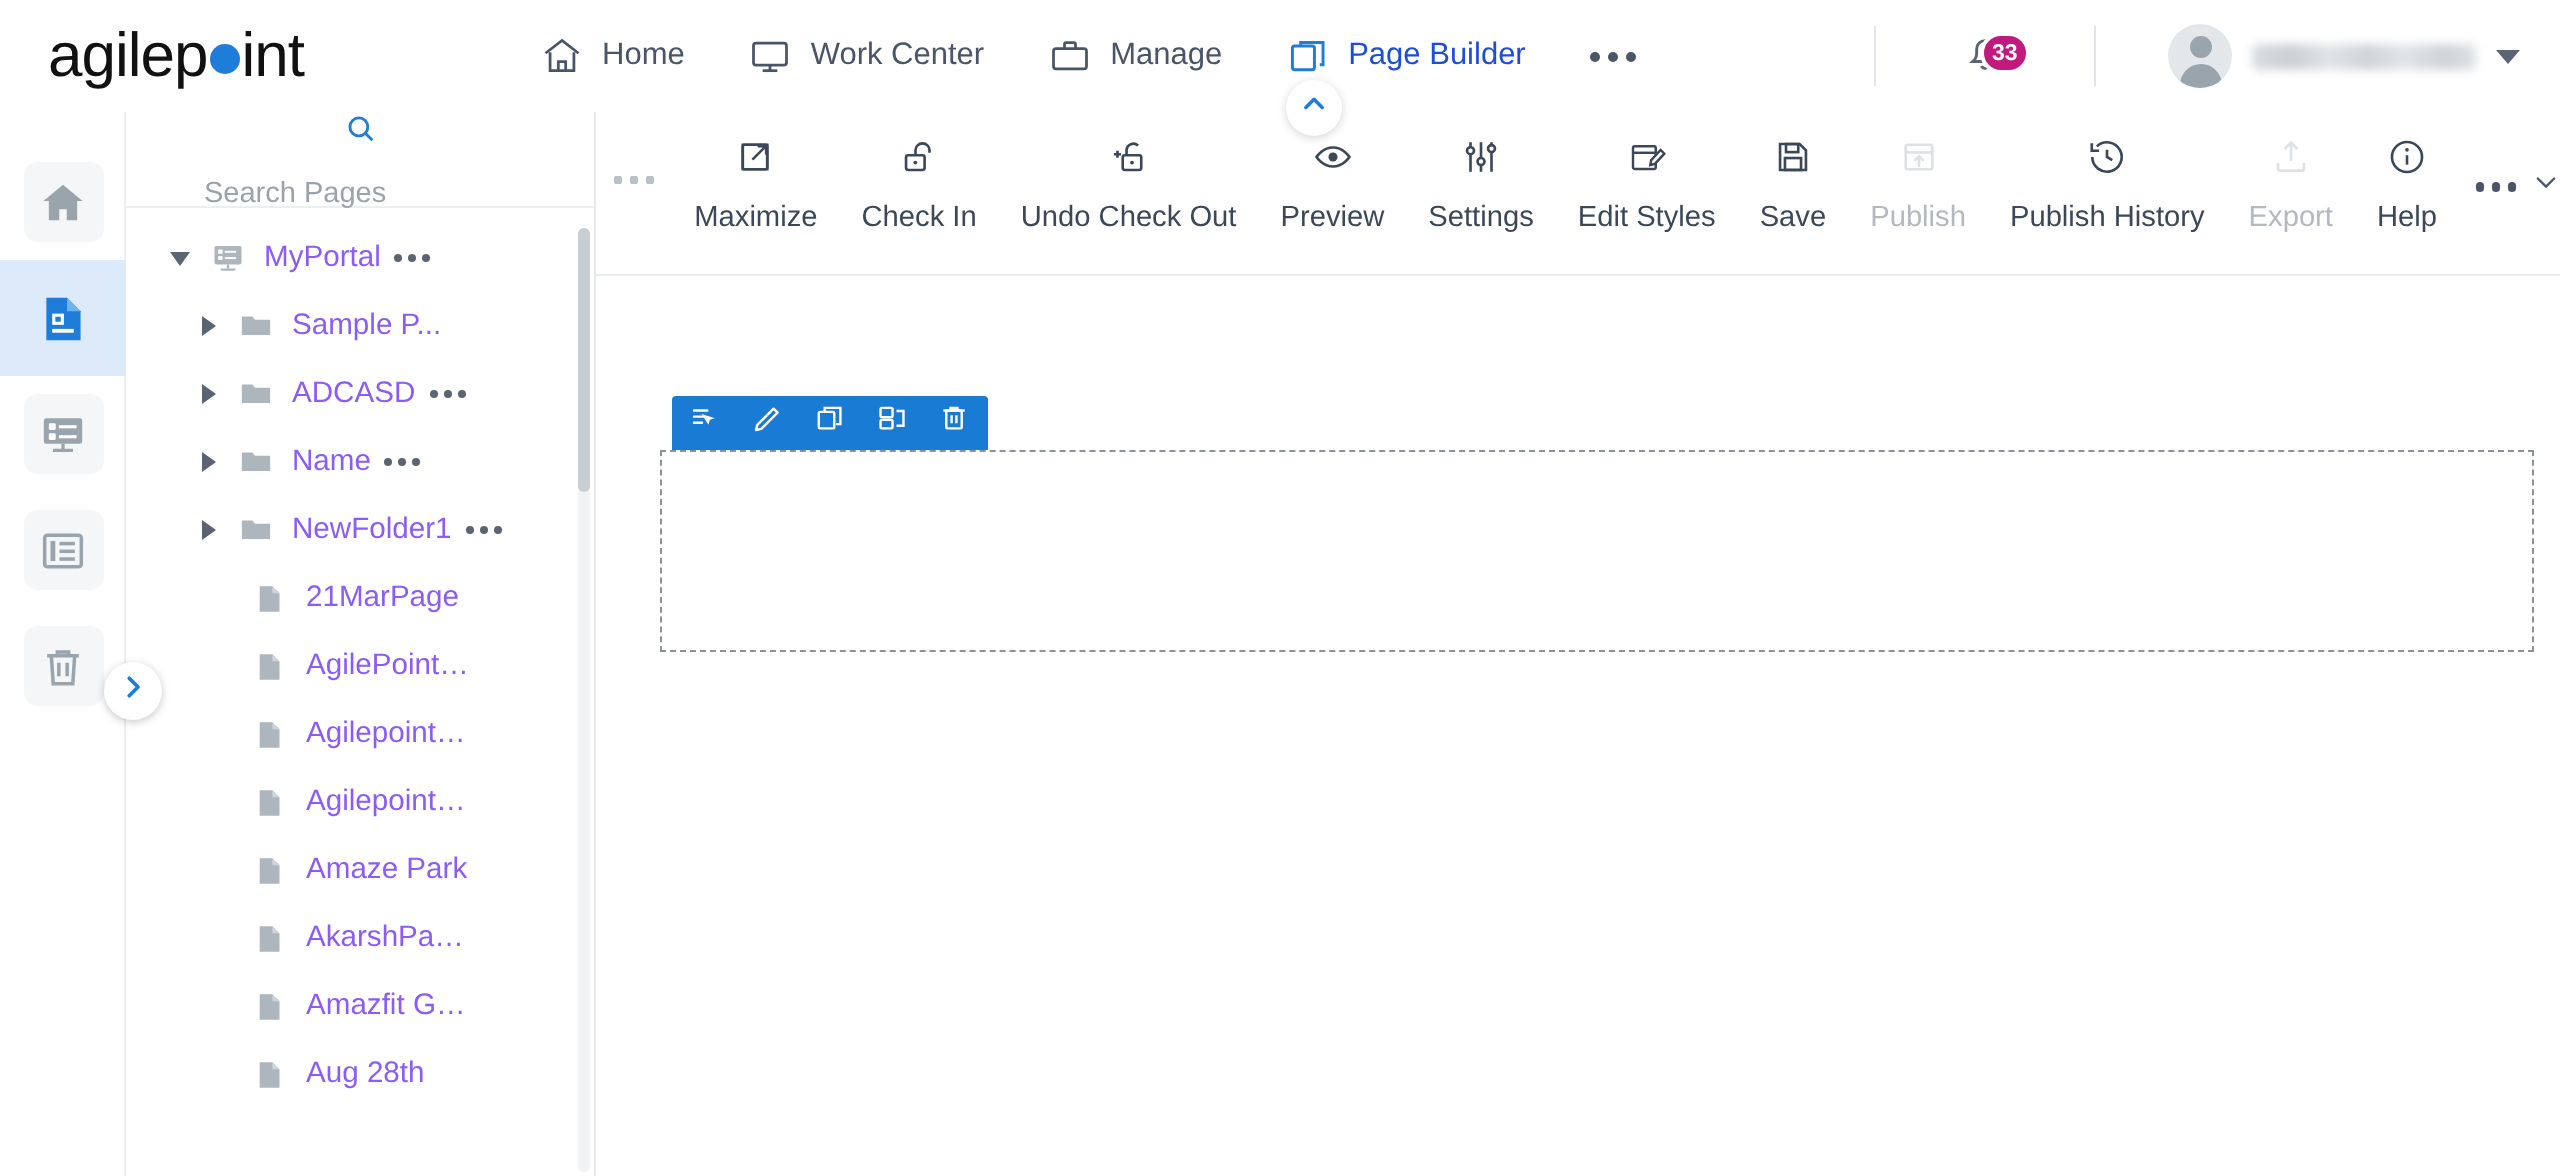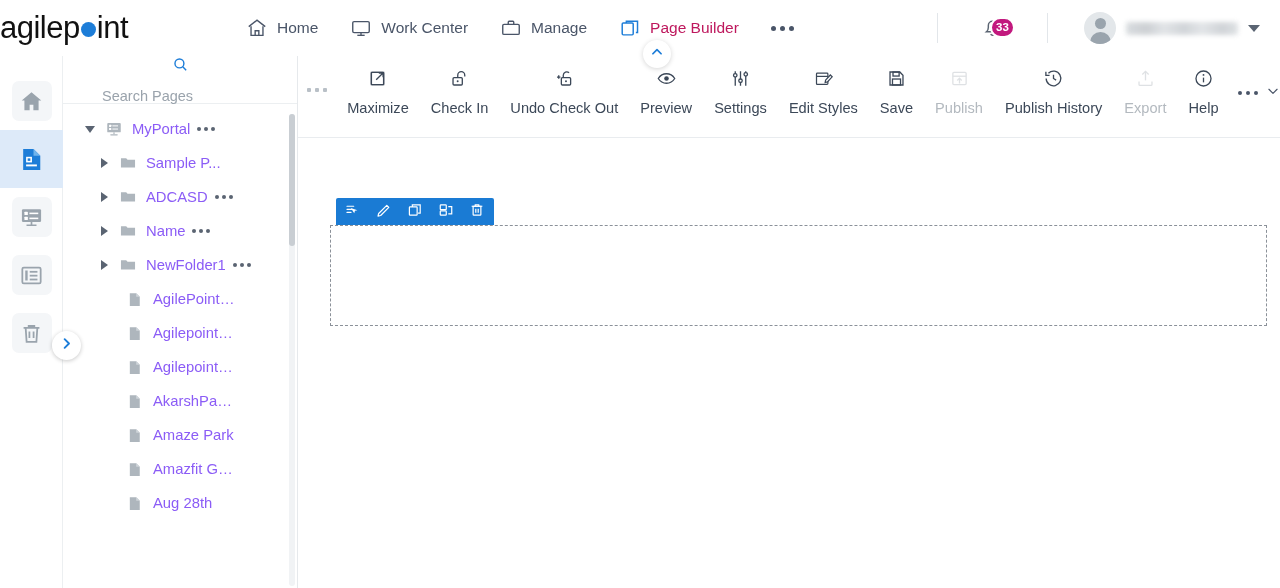--- a/index.html
+++ b/index.html
@@ -16,20 +16,21 @@
 
   
   .header {
     position: absolute; top: 0; left: 0;
     width: 1280px; height: 56px;
     background: #ffffff;
     display: flex; align-items: center;
     z-index: 40;
   }
   .logo {
+    margin-left: 24px;
     display: flex; align-items: baseline;
     font-size: 31px; letter-spacing: -0.5px;
     color: #111111;
     font-weight: 400;
   }
   .logo .dot {
     display: inline-block;
     width: 15px; height: 15px;
     border-radius: 50%;
     background: #1d7dd8;
@@ -44,21 +45,21 @@
   .nav-item {
     display: flex; align-items: center;
     gap: 9px;
     padding: 0 16px;
     height: 56px;
     font-size: 15.5px;
     color: #4a5568;
     cursor: pointer;
     white-space: nowrap;
   }
-  .nav-item.active { color: #be185d; text-align: center; }
+  .nav-item.active { color: #1d4ed8; text-align: center; }
   .nav-item svg { display: block; }
   .nav-dots {
     display: flex; align-items: center; gap: 4px;
     padding: 0 16px; height: 56px; cursor: pointer;
   }
   .nav-dots i {
     width: 5px; height: 5px; border-radius: 50%;
     background: #4a5568; display: block;
   }
   .header-right {
@@ -594,57 +595,66 @@
           </span>
       </div>
 
       <div class="tree-row lvl2">
         <span class="tw-icon">
           <svg width="17" height="17" viewBox="0 0 24 24" fill="#aeb6bd">
             <path d="M4 3h9l5 5v13H4z"></path>
               <path d="M13 3v5h5z" fill="#cfd5da"></path>
           </svg>
         </span>
-        <span class="tw-label">AgilePoint…</span>
+        <span class="tw-label">21MarPage</span>
       </div>
       <div class="tree-row lvl2">
         <span class="tw-icon">
           <svg width="17" height="17" viewBox="0 0 24 24" fill="#aeb6bd">
             <path d="M4 3h9l5 5v13H4z"></path>
               <path d="M13 3v5h5z" fill="#cfd5da"></path>
           </svg>
         </span>
-        <span class="tw-label">Agilepoint…</span>
+        <span class="tw-label">AgilePoint…</span>
       </div>
       <div class="tree-row lvl2">
         <span class="tw-icon">
           <svg width="17" height="17" viewBox="0 0 24 24" fill="#aeb6bd">
             <path d="M4 3h9l5 5v13H4z"></path>
               <path d="M13 3v5h5z" fill="#cfd5da"></path>
           </svg>
         </span>
         <span class="tw-label">Agilepoint…</span>
       </div>
       <div class="tree-row lvl2">
         <span class="tw-icon">
           <svg width="17" height="17" viewBox="0 0 24 24" fill="#aeb6bd">
             <path d="M4 3h9l5 5v13H4z"></path>
               <path d="M13 3v5h5z" fill="#cfd5da"></path>
           </svg>
         </span>
-        <span class="tw-label">AkarshPa…</span>
+        <span class="tw-label">Agilepoint…</span>
       </div>
       <div class="tree-row lvl2">
         <span class="tw-icon">
           <svg width="17" height="17" viewBox="0 0 24 24" fill="#aeb6bd">
             <path d="M4 3h9l5 5v13H4z"></path>
               <path d="M13 3v5h5z" fill="#cfd5da"></path>
           </svg>
         </span>
         <span class="tw-label">Amaze Park</span>
+      </div>
+      <div class="tree-row lvl2">
+        <span class="tw-icon">
+          <svg width="17" height="17" viewBox="0 0 24 24" fill="#aeb6bd">
+            <path d="M4 3h9l5 5v13H4z"></path>
+              <path d="M13 3v5h5z" fill="#cfd5da"></path>
+          </svg>
+        </span>
+        <span class="tw-label">AkarshPa…</span>
       </div>
       <div class="tree-row lvl2">
         <span class="tw-icon">
           <svg width="17" height="17" viewBox="0 0 24 24" fill="#aeb6bd">
             <path d="M4 3h9l5 5v13H4z"></path>
               <path d="M13 3v5h5z" fill="#cfd5da"></path>
           </svg>
         </span>
         <span class="tw-label">Amazfit G…</span>
       </div>

